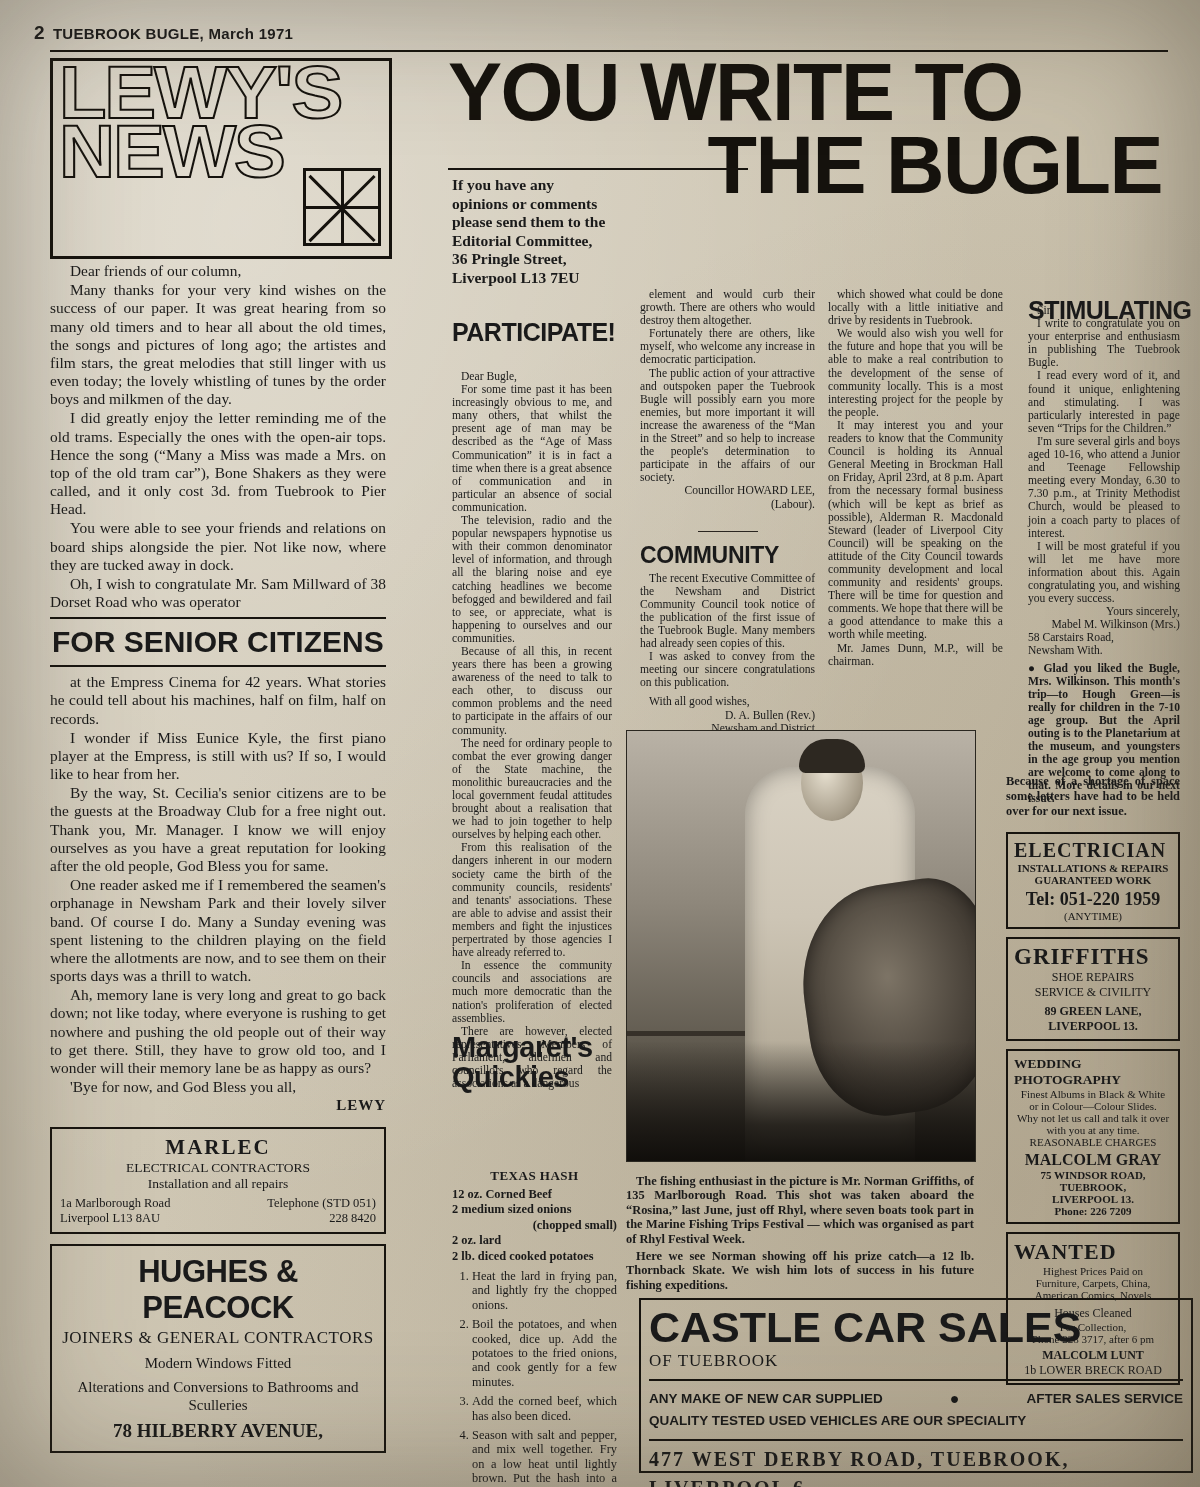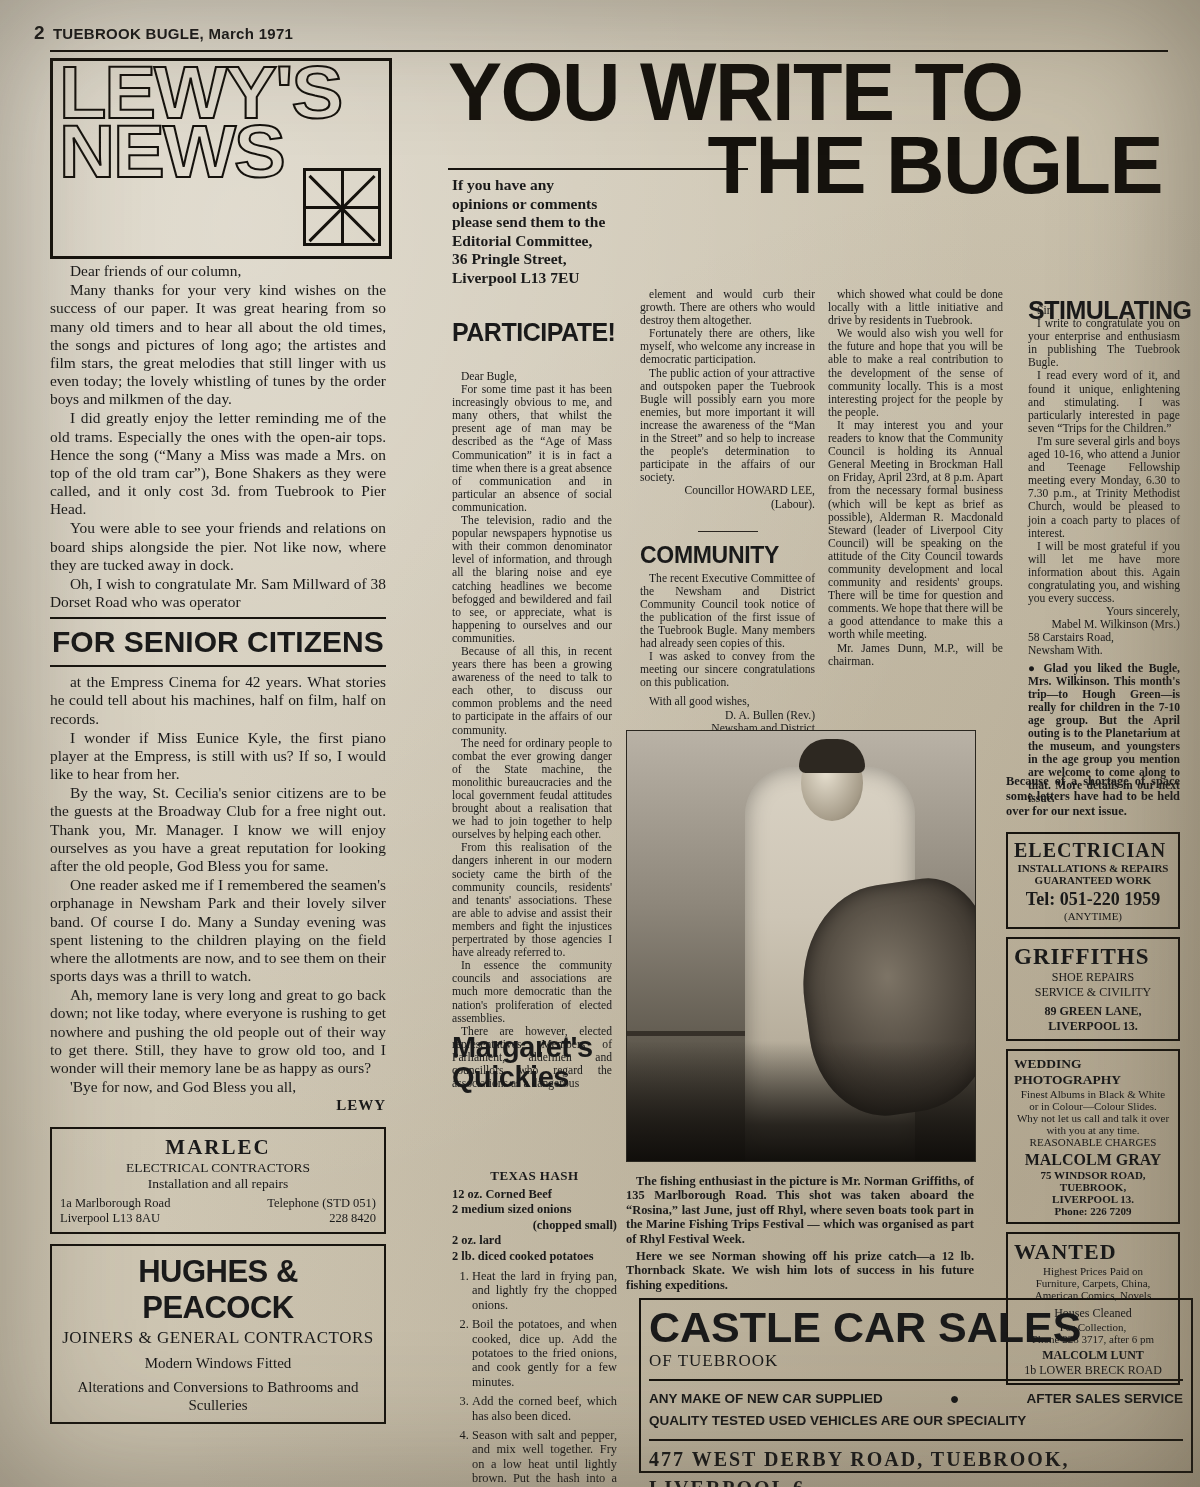--- a/index.html
+++ b/index.html
@@ -300,20 +300,21 @@
           <div>228 8420</div>
         </div>
       </div>
     </div>
 
     <div class="hughes">
       <div class="n">HUGHES &amp; PEACOCK</div>
       <div class="s1">JOINERS &amp; GENERAL CONTRACTORS</div>
       <div class="s2">Modern Windows Fitted</div>
       <div class="s2">Alterations and Conversions to Bathrooms and Sculleries</div>
+      <div class="addr">78 HILBERRY AVENUE,</div>
 
     </div>
   </div>
 
   <div class="bugle-head">
     <div class="l1">YOU WRITE TO</div>
     <div class="l2">THE BUGLE</div>
   </div>
   <div class="bugle-rule"></div>
   <div class="intro">

